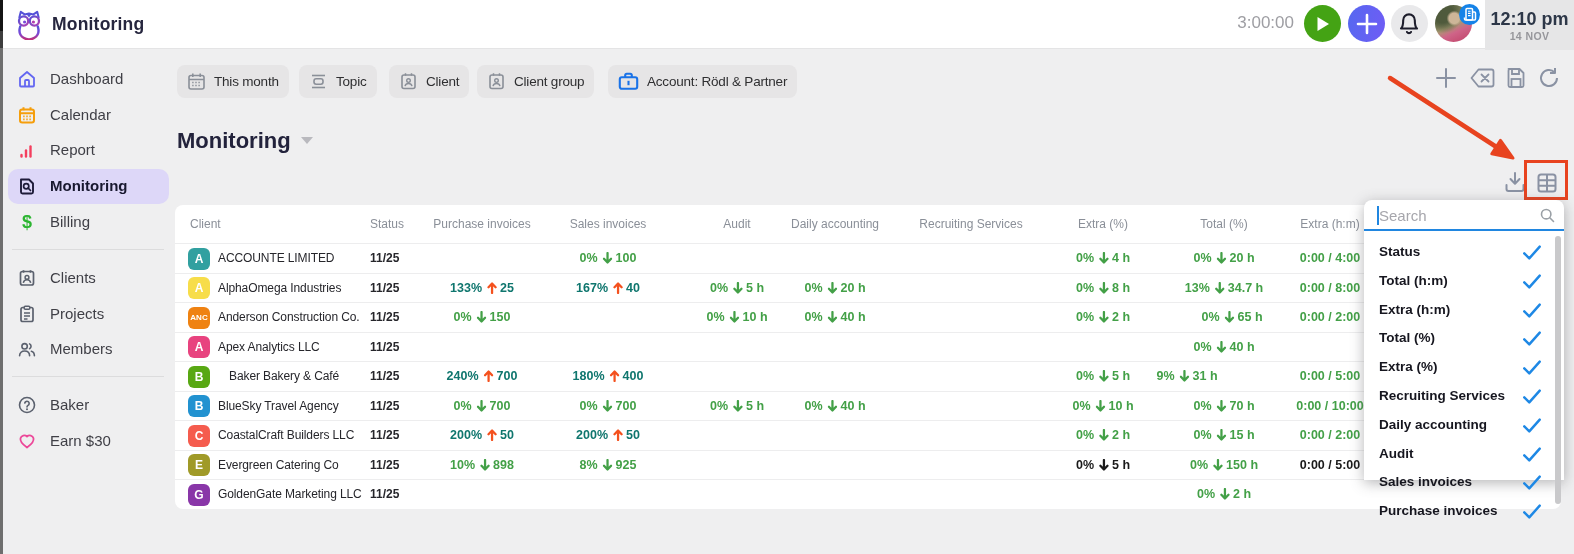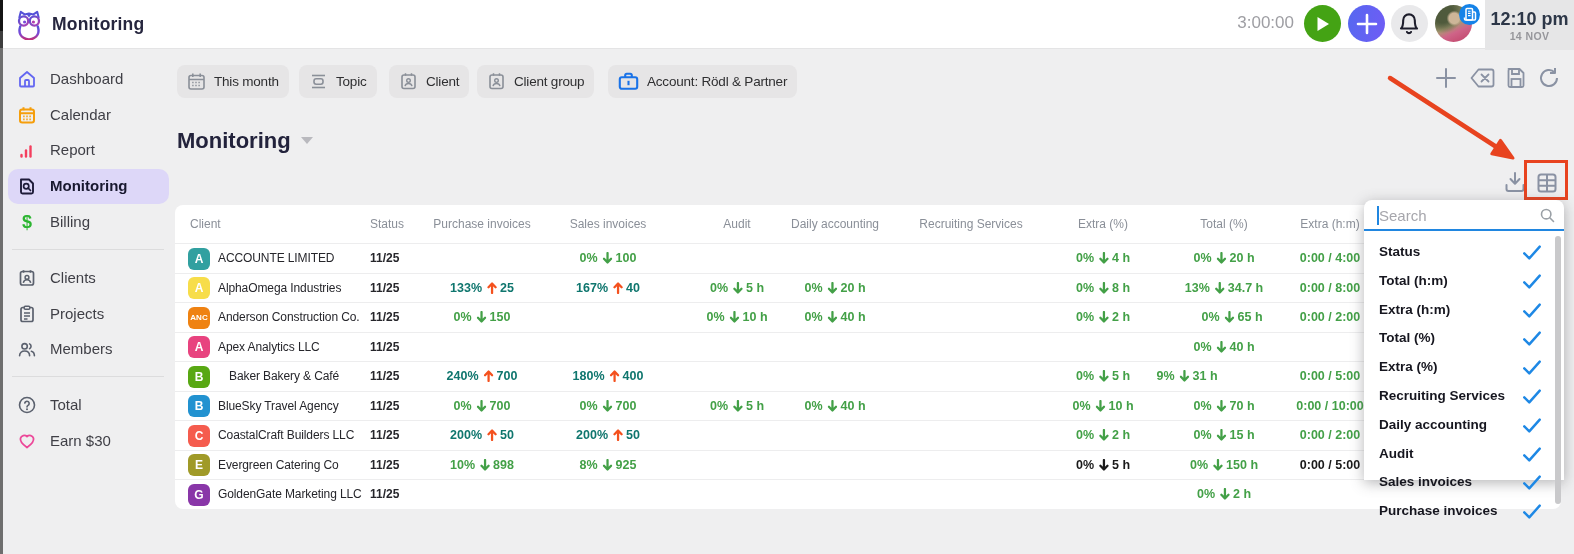--- a/index.html
+++ b/index.html
@@ -196,21 +196,21 @@
     </svg>
   <span class="stext">Members</span>
 </div>
 <div class="abs sdiv" style="top:376px;"></div>
 <div class="abs side-item" style="top:387px;">
   <svg class="sicon" viewBox="0 0 18 18">
       <circle cx="9" cy="9" r="7.5" fill="none" stroke="#5b616e" stroke-width="1.6"></circle>
       <path d="M6.8 7 a2.2 2.2 0 1 1 3.2 2.4 c-.7.4 -1 .8 -1 1.6" fill="none" stroke="#5b616e" stroke-width="1.6" stroke-linecap="round"></path>
       <circle cx="9" cy="13.2" r="1" fill="#5b616e"></circle>
     </svg>
-  <span class="stext">Total</span>
+  <span class="stext">Baker</span>
 </div>
 <div class="abs side-item" style="top:423px;text-align:right;">
   <svg class="sicon" viewBox="0 0 18 18">
       <path d="M9 15.5 C4 12 1.8 9.2 2.5 6.3 a3.9 3.9 0 0 1 6.5 -1.8 a3.9 3.9 0 0 1 6.5 1.8 C16.2 9.2 14 12 9 15.5 Z" fill="none" stroke="#ec4899" stroke-width="1.8" stroke-linejoin="round"></path>
     </svg>
   <span class="stext">Earn $30</span>
 </div>
 
 <div class="abs chip" style="left:177px;">
   <svg width="19" height="19" viewBox="0 0 19 19">

